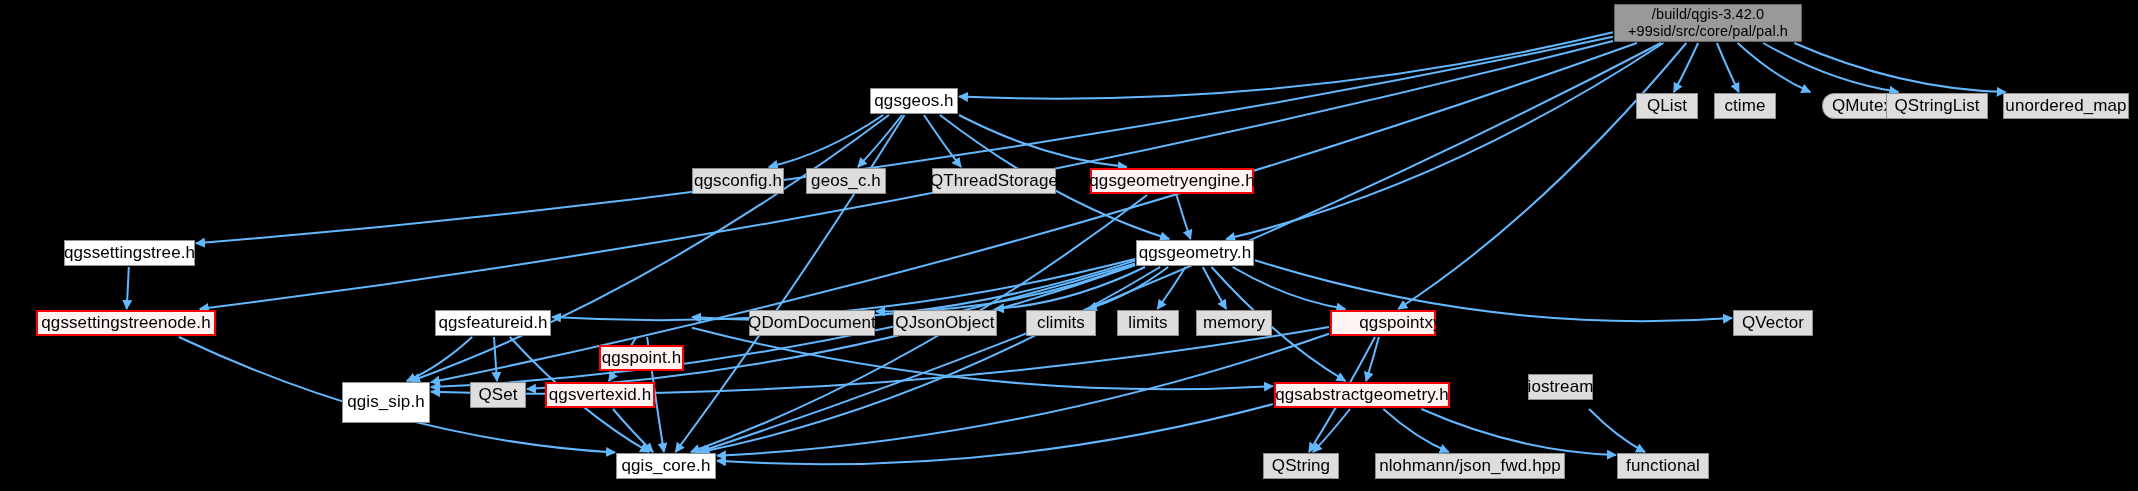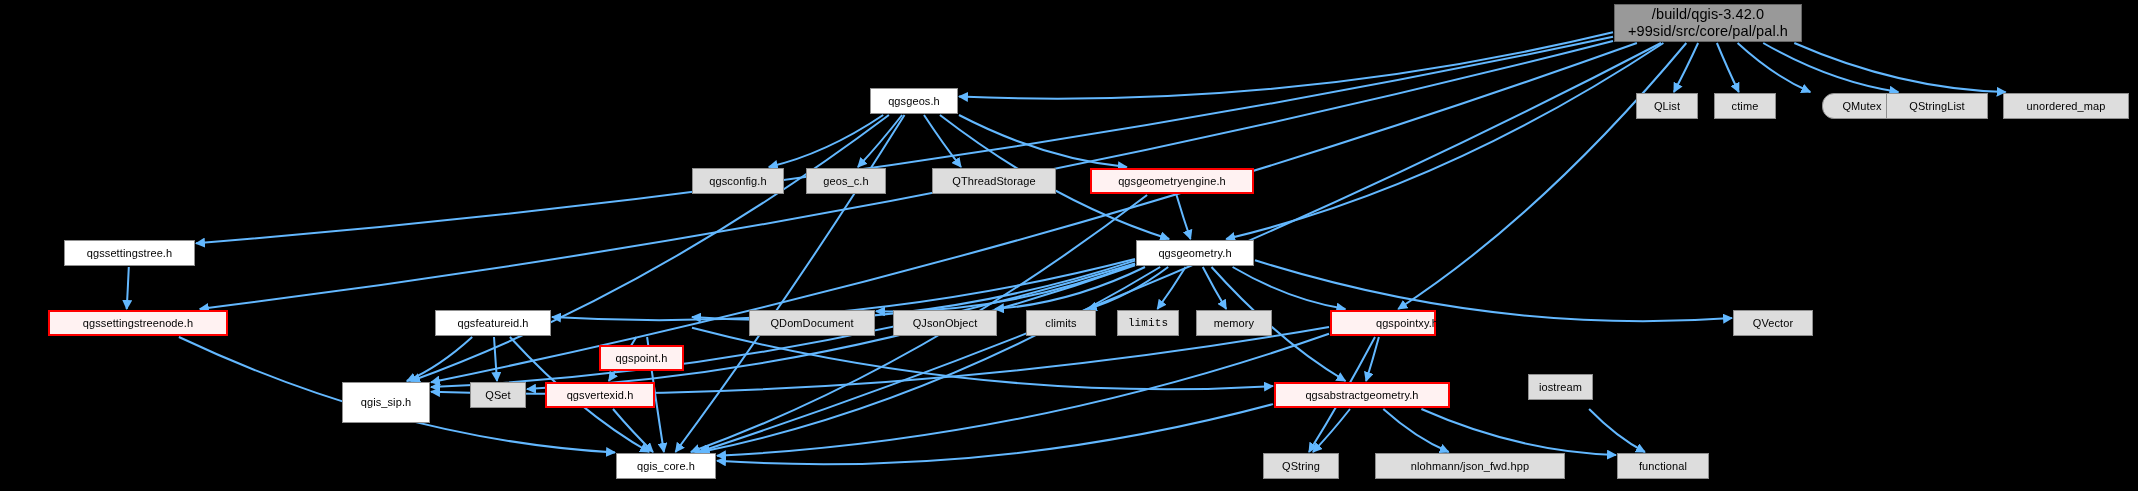--- a/index.html
+++ b/index.html
@@ -31,21 +31,21 @@
     width: 2138px;
     height: 491px;
   }
   .node {
     position: absolute;
     box-sizing: border-box;
     display: flex;
     align-items: center;
     justify-content: center;
     text-align: center;
-    font-size: 11px;
+    font-size: 17px;
     line-height: 1.18;
     color: #000000;
     white-space: pre;
     letter-spacing: 0.1px;
   }
   
   .node.ext {           
     background: #dddddd;
     border: 1px solid #909090;
   }
@@ -140,27 +140,27 @@
       <div class="node ext" style="left: 1822px; top: 93px; width: 80px; height: 26px; border-radius: 12px;"><span class="node-label">QMutex</span></div>
       <div class="node ext" style="left: 1886px; top: 93px; width: 102px; height: 26px;"><span class="node-label">QStringList</span></div>
       <div class="node ext" style="left: 2003px; top: 93px; width: 126px; height: 26px;"><span class="node-label">unordered_map</span></div>
       <div class="node plain" style="left: 870px; top: 88px; width: 88px; height: 26px;"><span class="node-label">qgsgeos.h</span></div>
       <div class="node ext" style="left: 692px; top: 168px; width: 92px; height: 26px;"><span class="node-label">qgsconfig.h</span></div>
       <div class="node ext" style="left: 806px; top: 168px; width: 80px; height: 26px;"><span class="node-label">geos_c.h</span></div>
       <div class="node ext" style="left: 932px; top: 168px; width: 124px; height: 26px;"><span class="node-label">QThreadStorage</span></div>
       <div class="node hl" style="left: 1090px; top: 168px; width: 164px; height: 26px;"><span class="node-label">qgsgeometryengine.h</span></div>
       <div class="node plain" style="left: 64px; top: 240px; width: 131px; height: 26px;"><span class="node-label">qgssettingstree.h</span></div>
       <div class="node plain" style="left: 1136px; top: 240px; width: 118px; height: 26px;"><span class="node-label">qgsgeometry.h</span></div>
-      <div class="node hl" style="left: 36px; top: 310px; width: 180px; height: 26px; margin-left: 12px;"><span class="node-label">qgssettingstreenode.h</span></div>
+      <div class="node hl" style="left: 36px; top: 310px; width: 180px; height: 26px;"><span class="node-label">qgssettingstreenode.h</span></div>
       <div class="node plain" style="left: 435px; top: 310px; width: 116px; height: 26px;"><span class="node-label">qgsfeatureid.h</span></div>
       <div class="node hl" style="left: 599px; top: 310px; width: 85px; height: 26px; margin-top: 35px;"><span class="node-label">qgspoint.h</span></div>
       <div class="node ext" style="left: 749px; top: 310px; width: 126px; height: 26px;"><span class="node-label">QDomDocument</span></div>
       <div class="node ext" style="left: 893px; top: 310px; width: 104px; height: 26px;"><span class="node-label">QJsonObject</span></div>
       <div class="node ext" style="left: 1026px; top: 310px; width: 70px; height: 26px;"><span class="node-label">climits</span></div>
-      <div class="node ext" style="left: 1117px; top: 310px; width: 62px; height: 26px; font-family: Liberation Mono, monospace;"><span class="node-label">limits</span></div>
+      <div class="node ext" style="left: 1117px; top: 310px; width: 62px; height: 26px;"><span class="node-label">limits</span></div>
       <div class="node ext" style="left: 1196px; top: 310px; width: 76px; height: 26px;"><span class="node-label">memory</span></div>
       <div class="node hl" style="left: 1330px; top: 310px; width: 106px; height: 26px; padding-left: 48px;"><span class="node-label">qgspointxy.h</span></div>
       <div class="node ext" style="left: 1733px; top: 310px; width: 80px; height: 26px;"><span class="node-label">QVector</span></div>
       <div class="node plain" style="left: 342px; top: 382px; width: 88px; height: 41px;"><span class="node-label">qgis_sip.h</span></div>
       <div class="node ext" style="left: 470px; top: 382px; width: 56px; height: 26px;"><span class="node-label">QSet</span></div>
       <div class="node hl" style="left: 545px; top: 382px; width: 110px; height: 26px;"><span class="node-label">qgsvertexid.h</span></div>
       <div class="node hl" style="left: 1274px; top: 382px; width: 176px; height: 26px;"><span class="node-label">qgsabstractgeometry.h</span></div>
       <div class="node ext" style="left: 1528px; top: 374px; width: 65px; height: 26px; justify-content: center;"><span class="node-label">iostream</span></div>
       <div class="node plain" style="left: 616px; top: 453px; width: 100px; height: 26px;"><span class="node-label">qgis_core.h</span></div>
       <div class="node ext" style="left: 1263px; top: 453px; width: 76px; height: 26px;"><span class="node-label">QString</span></div>

